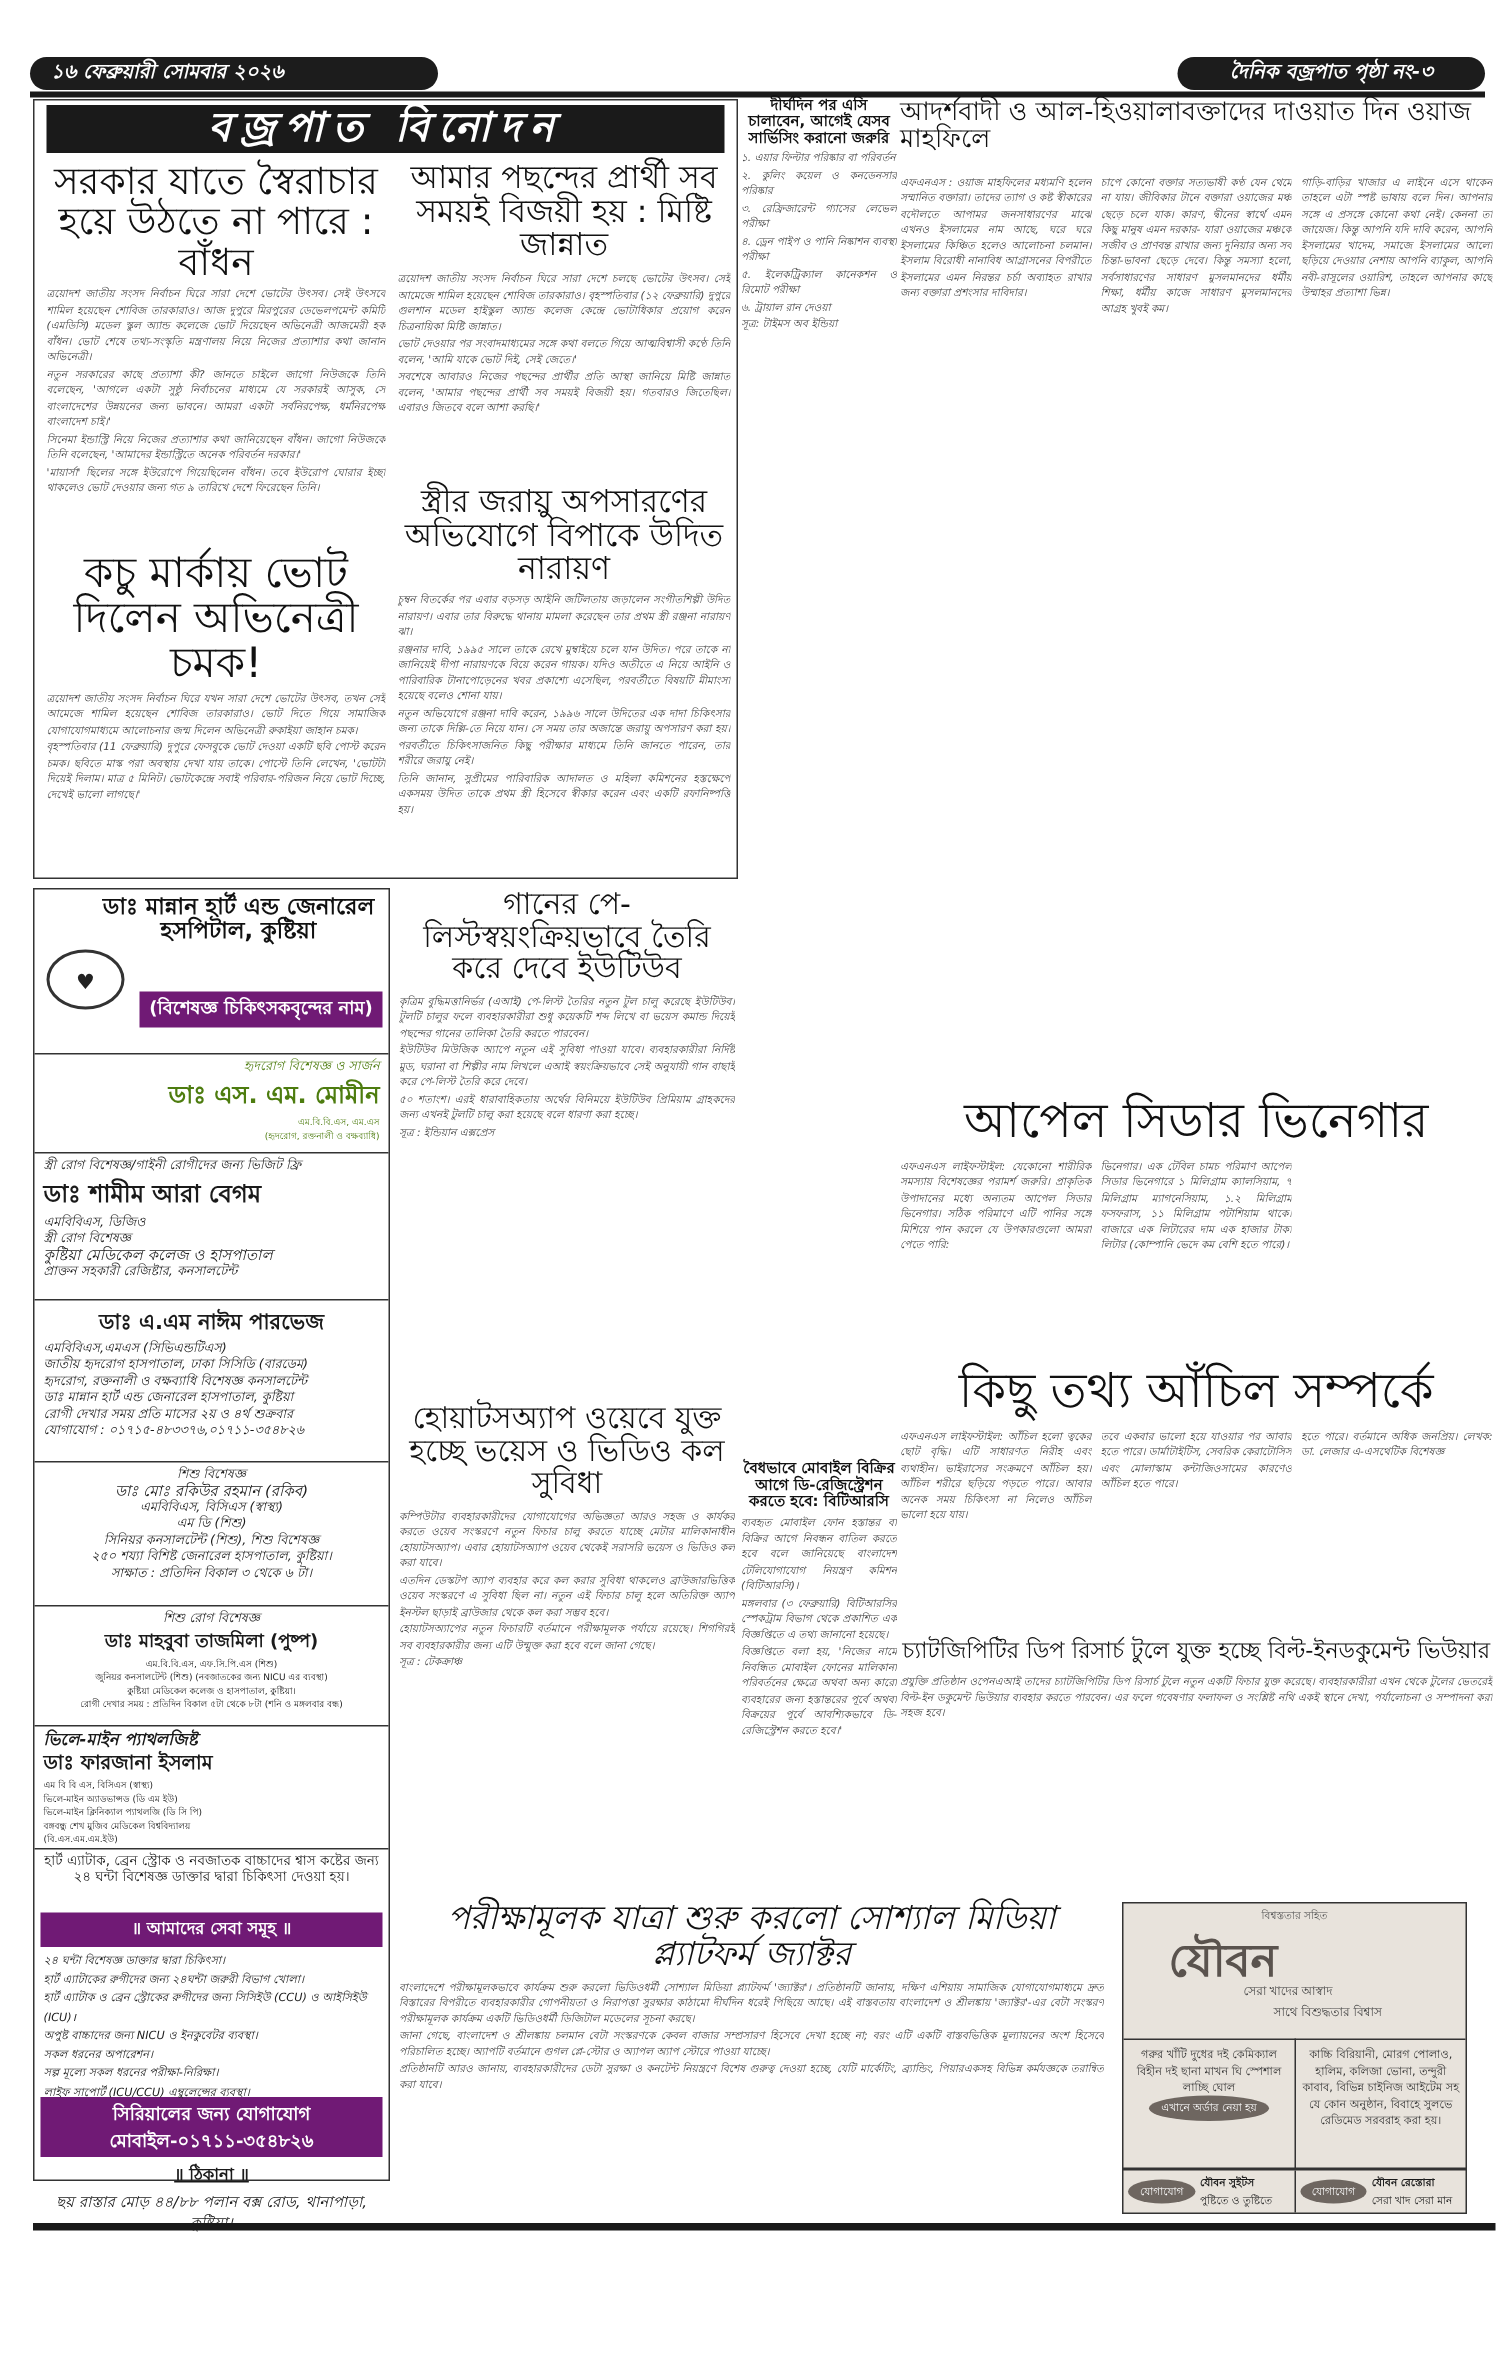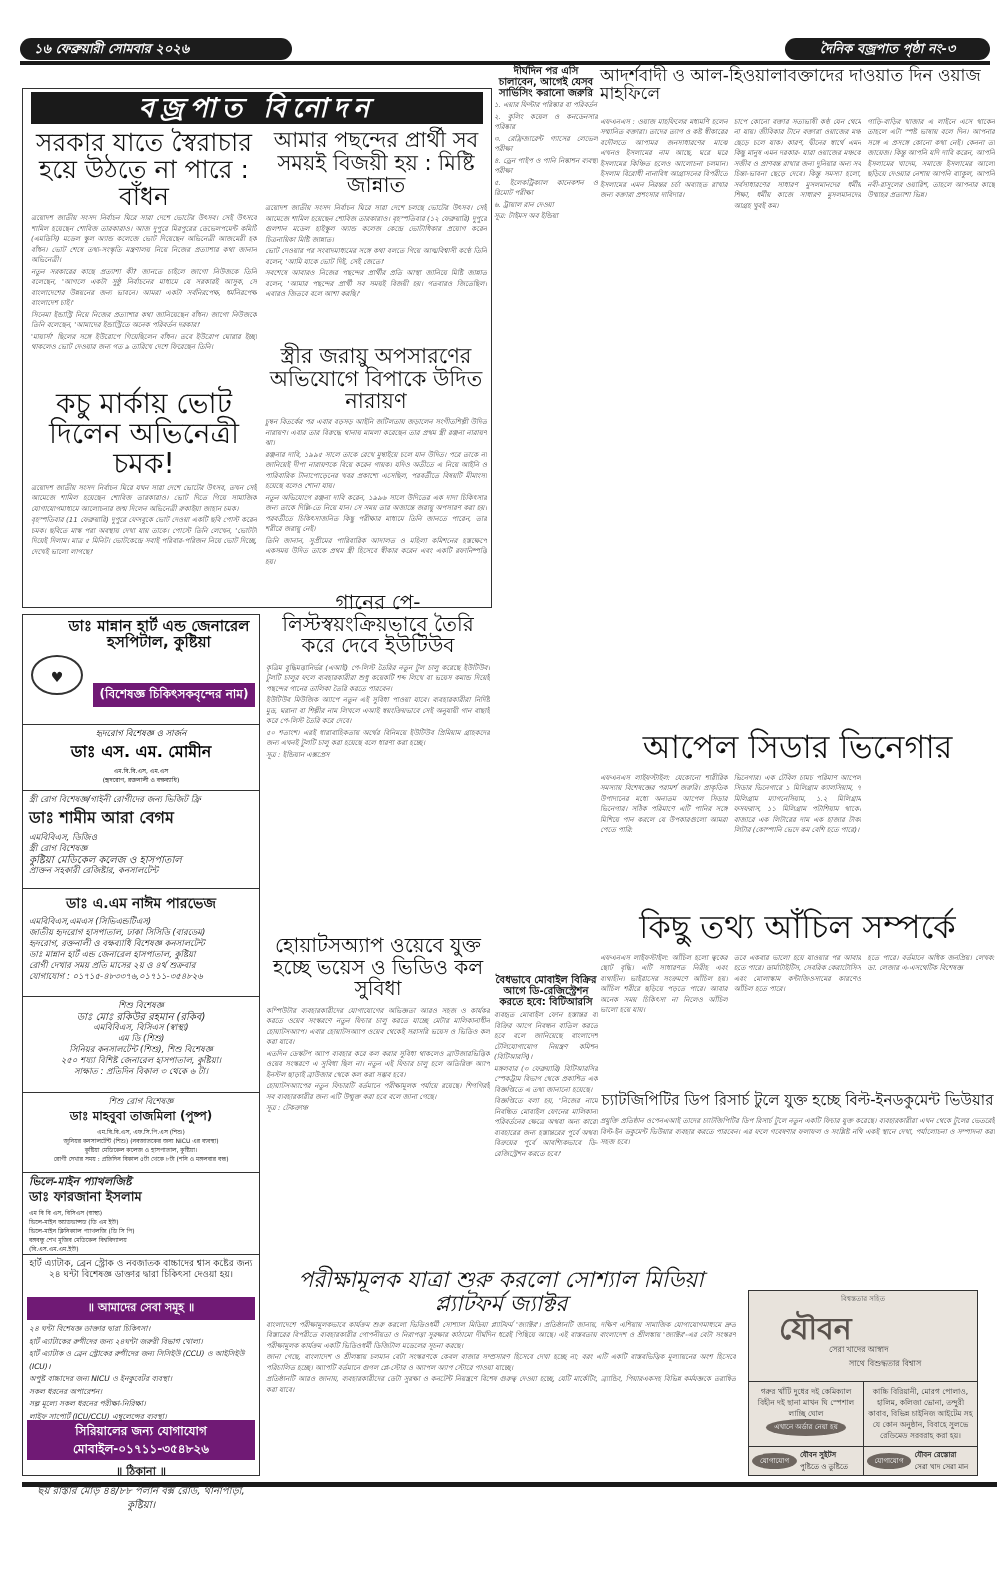--- a/index.html
+++ b/index.html
@@ -5,21 +5,21 @@
   * { box-sizing: border-box; margin: 0; padding: 0; }
   html, body { width: 1008px; height: 1584px; background: #ffffff; overflow: hidden; }
   body { position: relative; font-family: "DejaVu Sans", sans-serif; color: #1a1a1a; }
 
   .pill { position: absolute; top: 38px; height: 22px; background: #1c1c1c; color: #fff; border-radius: 12px;
           font-size: 13px; line-height: 22px; padding: 0 14px; font-style: italic; font-weight: bold; }
   #date-pill { left: 20px; width: 272px; }
   #page-pill { right: 18px; width: 205px; text-align: center; margin-left: 35px; }
   .rule-top { position: absolute; left: 20px; right: 18px; top: 61px; height: 4px; background: #1a1a1a; }
 
-  .box { position: absolute; border: 1.5px solid #333; margin-top: 22px; }
+  .box { position: absolute; border: 1.5px solid #333; }
   .txt { font-size: 7px; line-height: 10.5px; color: #444; text-align: justify; font-style: italic; overflow: hidden; }
   .txt p { margin-bottom: 1px; }
   .hd { font-family: "DejaVu Sans", sans-serif; text-align: center; color: #111; line-height: 1.08; }
   .hd-l { font-size: 25px; font-weight: normal; }
   .hd-m { font-size: 21px; }
 
   
   #ent { left: 22px; top: 66px; width: 470px; height: 520px; }
   #ent-banner { position: absolute; left: 8px; top: 3px; width: 452px; height: 32px; background: #1a1a1a; color: #fff;
                 font-size: 27px; font-weight: bold; text-align: center; line-height: 32px; letter-spacing: 6px; font-style: italic; }
@@ -180,21 +180,21 @@
 
 <div id="hosp" class="box">
   <div class="hrow" style="height:110px;position:relative;">
     <div class="hd" style="font-size:15px;font-weight:bold;margin-left:36px;">ডাঃ মান্নান হার্ট এন্ড জেনারেল হসপিটাল, কুষ্টিয়া</div>
     <div style="position:absolute;left:8px;top:40px;width:52px;height:40px;border:2px solid #333;border-radius:50%;font-size:5px;text-align:center;padding-top:12px;">
       <span style="font-size:14px;color:#222;">♥</span>
     </div>
     <div class="hbar" style="position:absolute;left:70px;right:4px;top:68px;font-size:12px;">(বিশেষজ্ঞ চিকিৎসকবৃন্দের নাম)</div>
   </div>
 
-  <div class="hrow" style="height:66px;text-align:center;color:#000000;">
+  <div class="hrow" style="height:66px;text-align:right;color:#4d7c0f;">
     <div class="hsub">হৃদরোগ বিশেষজ্ঞ ও সার্জন</div>
     <div class="hname" style="font-size:16px;">ডাঃ এস. এম. মোমীন</div>
     <div class="hsmall">এম.বি.বি.এস, এম.এস</div>
     <div class="hsmall">(হৃদরোগ, রক্তনালী ও বক্ষব্যাধি)</div>
   </div>
 
   <div class="hrow" style="height:98px;text-align:left;">
     <div class="hsub">স্ত্রী রোগ বিশেষজ্ঞ/গাইনী রোগীদের জন্য ভিজিট ফ্রি</div>
     <div class="hname" style="font-size:16px;">ডাঃ শামীম আরা বেগম</div>
     <div class="hsub">এমবিবিএস, ডিজিও</div>
@@ -252,21 +252,21 @@
     <li>হার্ট এ্যাটাক ও ব্রেন স্ট্রোকের রুগীদের জন্য সিসিইউ (CCU) ও আইসিইউ (ICU)।</li>
     <li>অপুষ্ট বাচ্চাদের জন্য NICU ও ইনকুবেটর ব্যবস্থা।</li>
     <li>সকল ধরনের অপারেশন।</li>
     <li>সল্প মূল্যে সকল ধরনের পরীক্ষা-নিরিক্ষা।</li>
     <li>লাইফ সাপোর্ট (ICU/CCU) এম্বুলেন্সের ব্যবস্থা।</li>
   </ul>
   <div class="hbar" style="margin:0 4px;font-size:12px;line-height:18px;">
     <div>সিরিয়ালের জন্য যোগাযোগ</div>
     <div>মোবাইল-০১৭১১-৩৫৪৮২৬</div>
   </div>
-  <div style="text-align:center;font-size:11px;font-weight:bold;margin-top:3px;">॥ ঠিকানা ॥</div>
+  <div style="text-align:center;font-size:11px;font-weight:bold;margin-top:3px;text-decoration:underline;">॥ ঠিকানা ॥</div>
   <div style="text-align:center;font-size:10px;line-height:14px;font-style:italic;padding:2px 6px;">ছয় রাস্তার মোড় ৪৪/৮৮ পলান বক্স রোড, থানাপাড়া, কুষ্টিয়া।</div>
 </div>
 
 <div id="ad" class="box">
   <div style="text-align:center;font-size:7px;color:#555;margin-top:2px;">বিশ্বস্ততার সহিত</div>
   <div style="position:absolute;left:30px;top:14px;font-size:30px;font-weight:bold;color:#5a534e;">যৌবন</div>
   <div style="position:absolute;left:80px;top:52px;font-size:8px;color:#444;font-family:Liberation Serif, serif;">সেরা খাদের আস্বাদ</div>
   <div style="position:absolute;left:100px;top:66px;font-size:8px;color:#444;">সাথে বিশুদ্ধতার বিশ্বাস</div>
   <div class="ad-half" style="left:0;width:115px;border-right:1.5px solid #333;">
     <div style="font-size:7.5px;line-height:11px;">গরুর খাঁটি দুধের দই কেমিক্যাল বিহীন দই ছানা মাখন ঘি স্পেশাল লাচ্ছি ঘোল</div>

